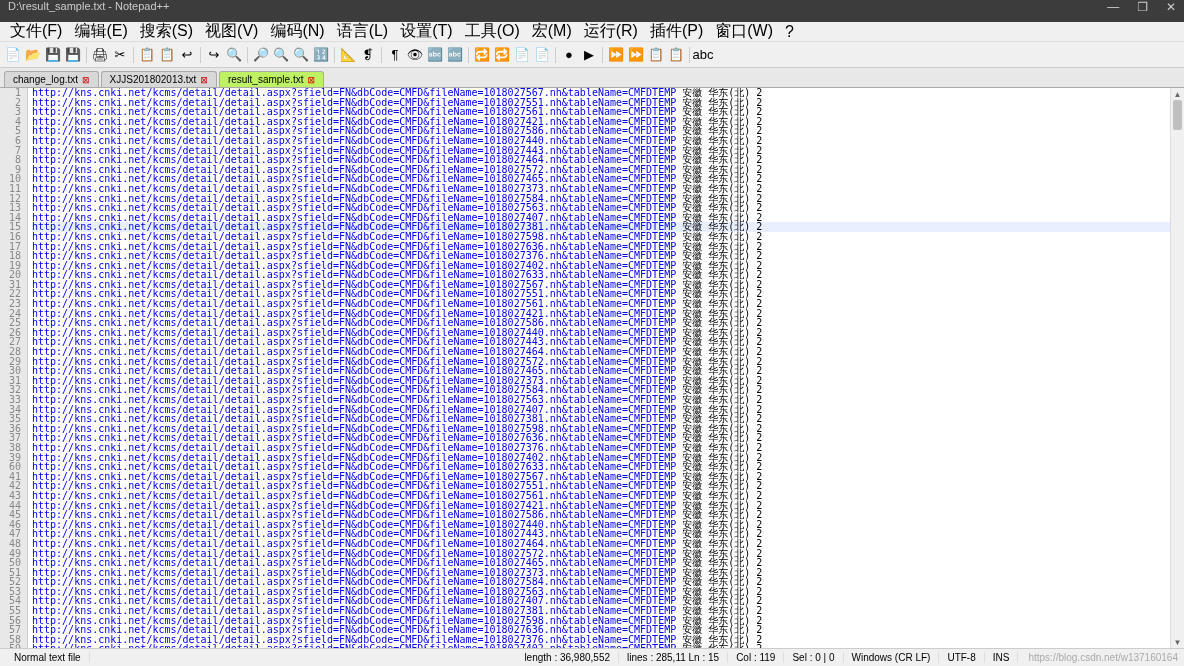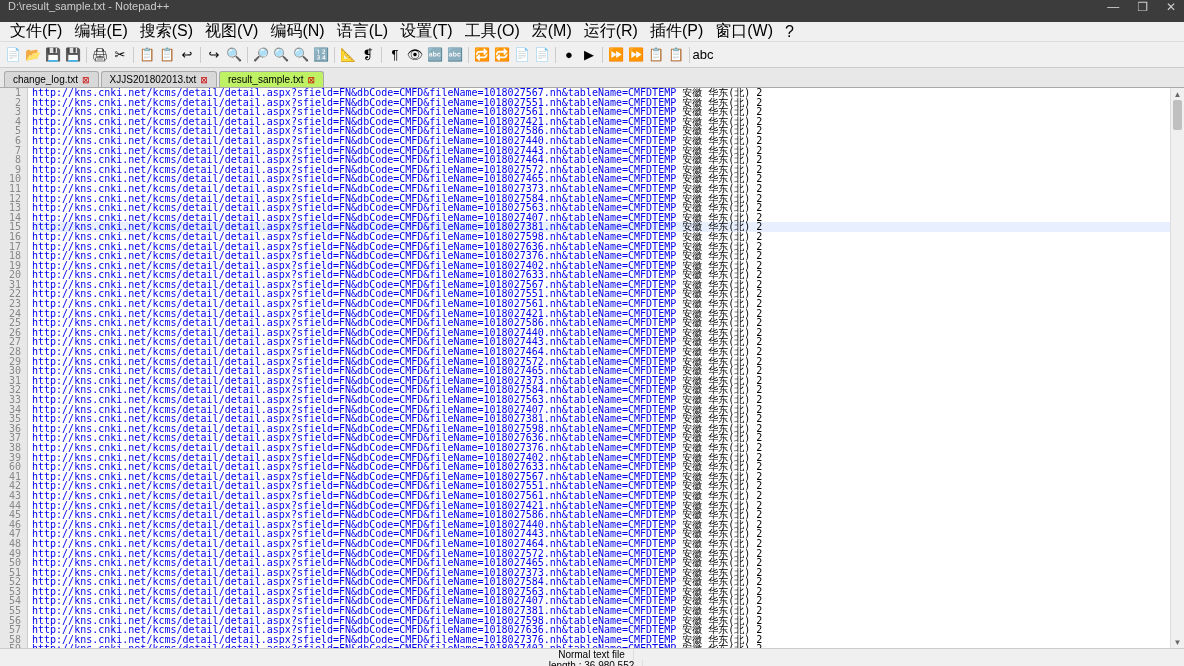--- a/index.html
+++ b/index.html
@@ -22,21 +22,21 @@
 .content { flex: 1; font-family: Consolas, monospace; font-size: 10px; line-height: 9.6px; white-space: nowrap; overflow: hidden; padding-left: 4px; }
 .line { height: 9.6px; }
 .line.current { background: #e8f0ff; }
 .line a { color: #0000ee; }
 .line .txt { color: #000; }
 .scrollbar-v { width: 14px; background: #f0f0f0; border-left: 1px solid #ddd; position: relative; }
 .scrollbar-v .thumb { position: absolute; top: 12px; left: 2px; right: 2px; height: 30px; background: #c0c0c0; border-radius: 2px; }
 .scrollbar-v .arrow { position: absolute; left: 0; right: 0; height: 12px; display: flex; align-items: center; justify-content: center; font-size: 8px; color: #666; cursor: pointer; }
 .scrollbar-v .arrow.up { top: 0; }
 .scrollbar-v .arrow.down { bottom: 0; }
-.statusbar { height: 18px; background: #f0f0f0; border-top: 1px solid #ccc; display: flex; align-items: center; font-size: 10px; padding: 0 6px; flex-direction: column; }
+.statusbar { height: 18px; background: #f0f0f0; border-top: 1px solid #ccc; display: flex; align-items: center; font-size: 10px; padding: 0 6px; }
 .statusbar .cell { padding: 0 8px; border-right: 1px solid #ddd; }
 .statusbar .spacer { flex: 1; }
 .statusbar .watermark { color: #aaa; font-size: 10px; padding-left: 10px; }
 </style>
 </head>
 <body>
 
 <div class="titlebar">
   <span class="title">D:\result_sample.txt - Notepad++</span>
   <div class="win-controls">

